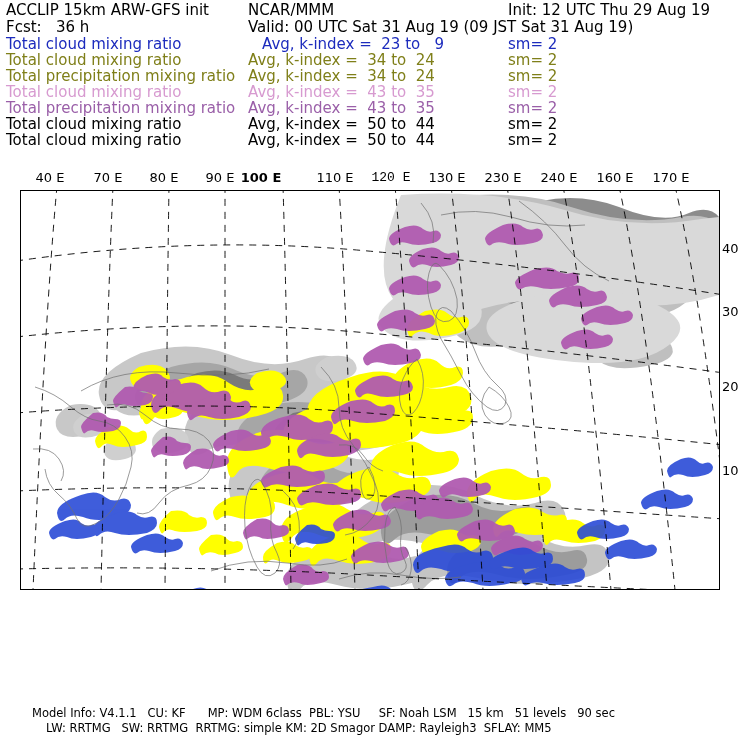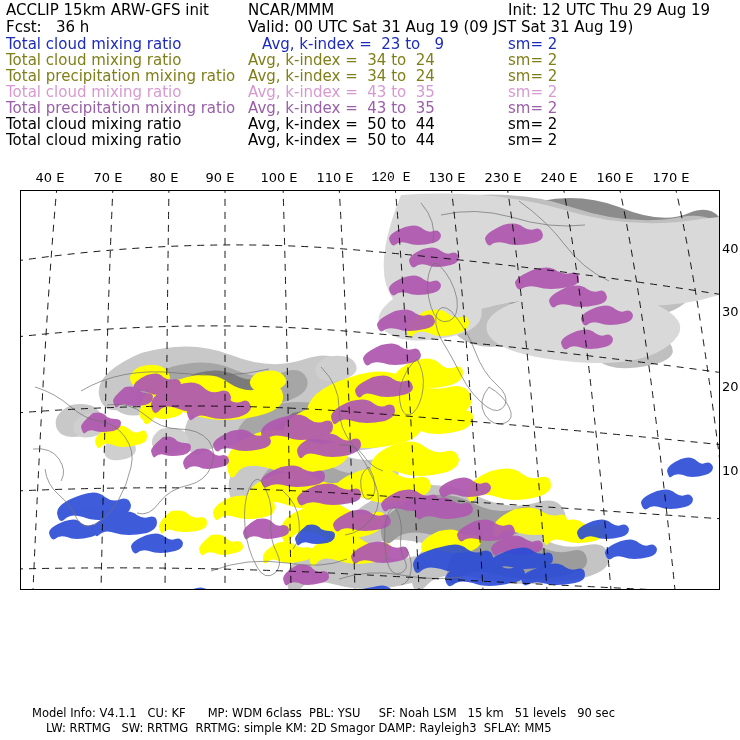--- a/index.html
+++ b/index.html
@@ -147,21 +147,21 @@
     <div class="hrow col-a c-black" style="top:132px;">Total cloud mixing ratio</div>
     <div class="hrow col-b c-black" style="top:132px;">Avg, k-index =  50 to  44</div>
     <div class="hrow col-c c-black" style="top:132px;">sm= 2</div>
   </div>
 
   <div class="lon-labels">
     <span class="lon-tick" style="left:30px;">40 E</span>
     <span class="lon-tick" style="left:88px;">70 E</span>
     <span class="lon-tick" style="left:144px;">80 E</span>
     <span class="lon-tick" style="left:200px;">90 E</span>
-    <span class="lon-tick" style="left:259px;">100 E</span>
+    <span class="lon-tick" style="left:241px;font-weight:bold;">100 E</span>
     <span class="lon-tick" style="left:315px;">110 E</span>
     <span class="lon-tick" style="left:371px;font-family:Liberation Mono, monospace;">120 E</span>
     <span class="lon-tick" style="left:427px;">130 E</span>
     <span class="lon-tick" style="left:483px;">230 E</span>
     <span class="lon-tick" style="left:539px;">240 E</span>
     <span class="lon-tick" style="left:595px;">160 E</span>
     <span class="lon-tick" style="left:651px;">170 E</span>
   </div>
 
   <div class="lat-labels">

